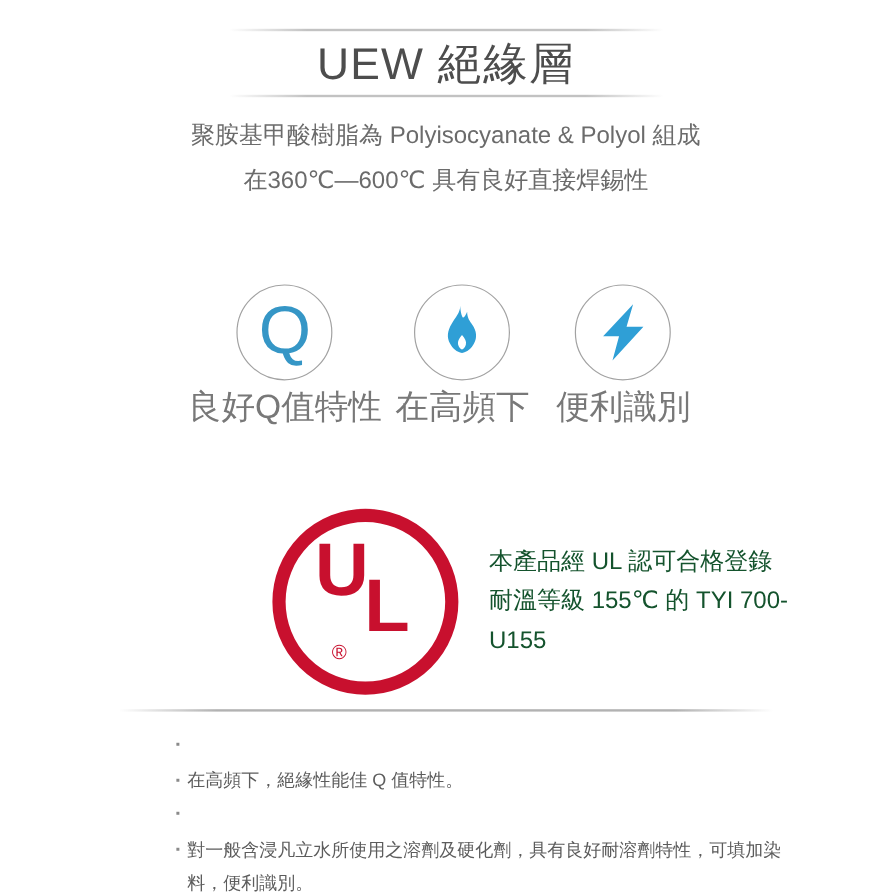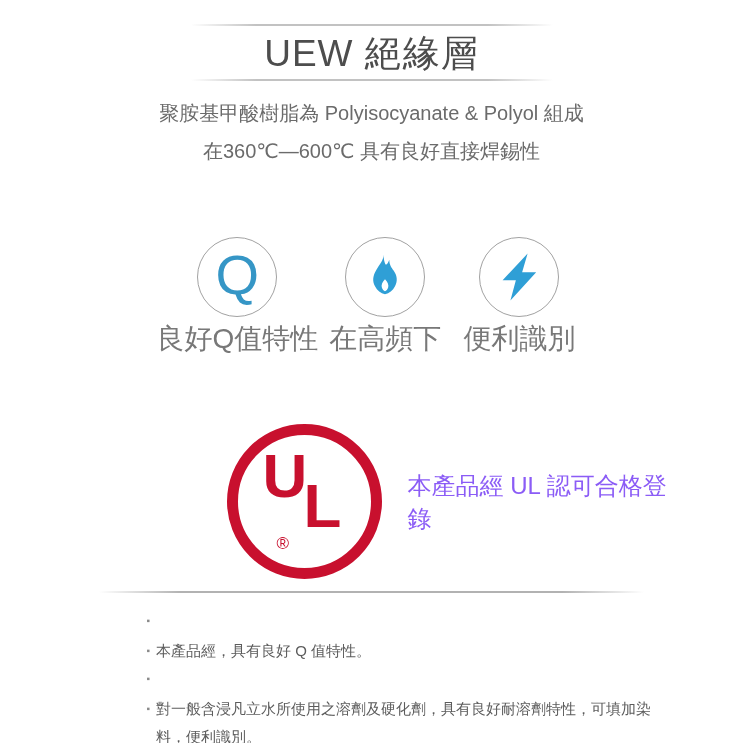--- a/index.html
+++ b/index.html
@@ -95,23 +95,23 @@
   .ul-l{left:66px;top:40px;}
   .ul-reg{
     position:absolute;
     left:39px;top:99px;
     font-size:17px;
     font-weight:400;
     color:#c8102e;
   }
   .cert-text{
     margin-left:26px;
-    font-size:24px;
+    font-size:20px;
     line-height:33px;
-    color:#8b5cf6;
+    color:#14532d;
   }
   
   .bullets{
     margin:16px 20px 0 76px;
     padding:0;
     list-style:none;
     font-size:15px;
     line-height:28px;
     color:#5c5c5c;
   }
@@ -184,32 +184,33 @@
   </div>
 
   <div class="cert">
     <div class="ul-logo">
       <span class="ul-letter ul-u">U</span>
       <span class="ul-letter ul-l">L</span>
       <span class="ul-reg">®</span>
     </div>
     <div class="cert-text">
       <div>本產品經 UL 認可合格登錄</div>
+      <div>耐溫等級 155℃ 的 TYI 700-U155</div>
     </div>
   </div>
 
   <hr class="rule rule-bullets">
 
   <ul class="bullets">
     <li>
       <span class="bullet-marker">▪</span>
     </li>
     <li>
       <span class="bullet-marker">▪</span>
-      <span>本產品經，具有良好 Q 值特性。</span>
+      <span>在高頻下，絕緣性能佳 Q 值特性。</span>
     </li>
     <li>
       <span class="bullet-marker">▪</span>
     </li>
     <li>
       <span class="bullet-marker">▪</span>
       <span>對一般含浸凡立水所使用之溶劑及硬化劑，具有良好耐溶劑特性，可填加染料，便利識別。</span>
     </li>
   </ul>
 

